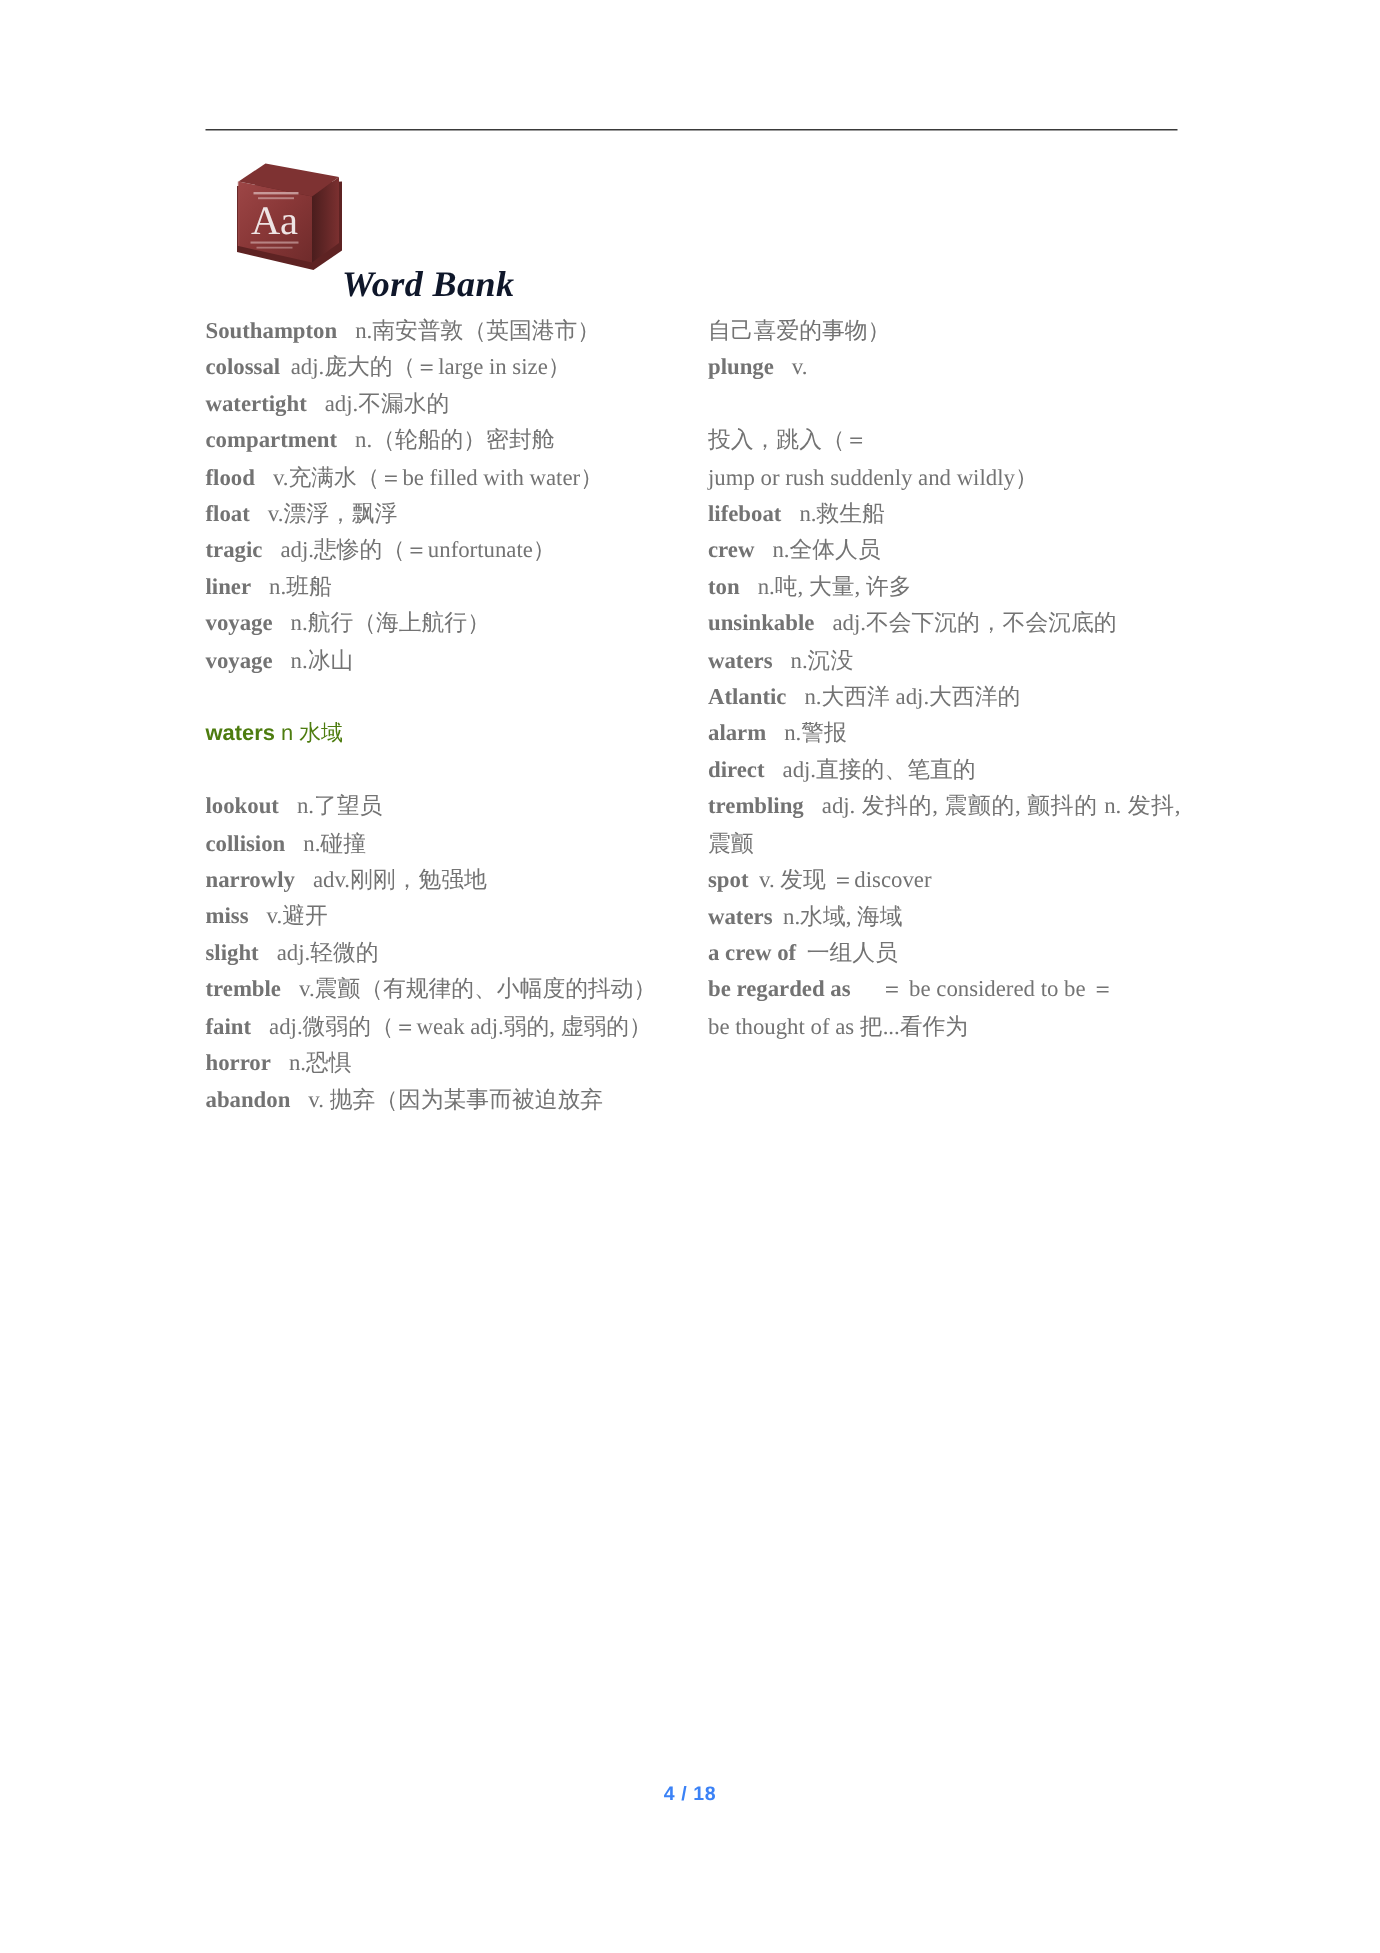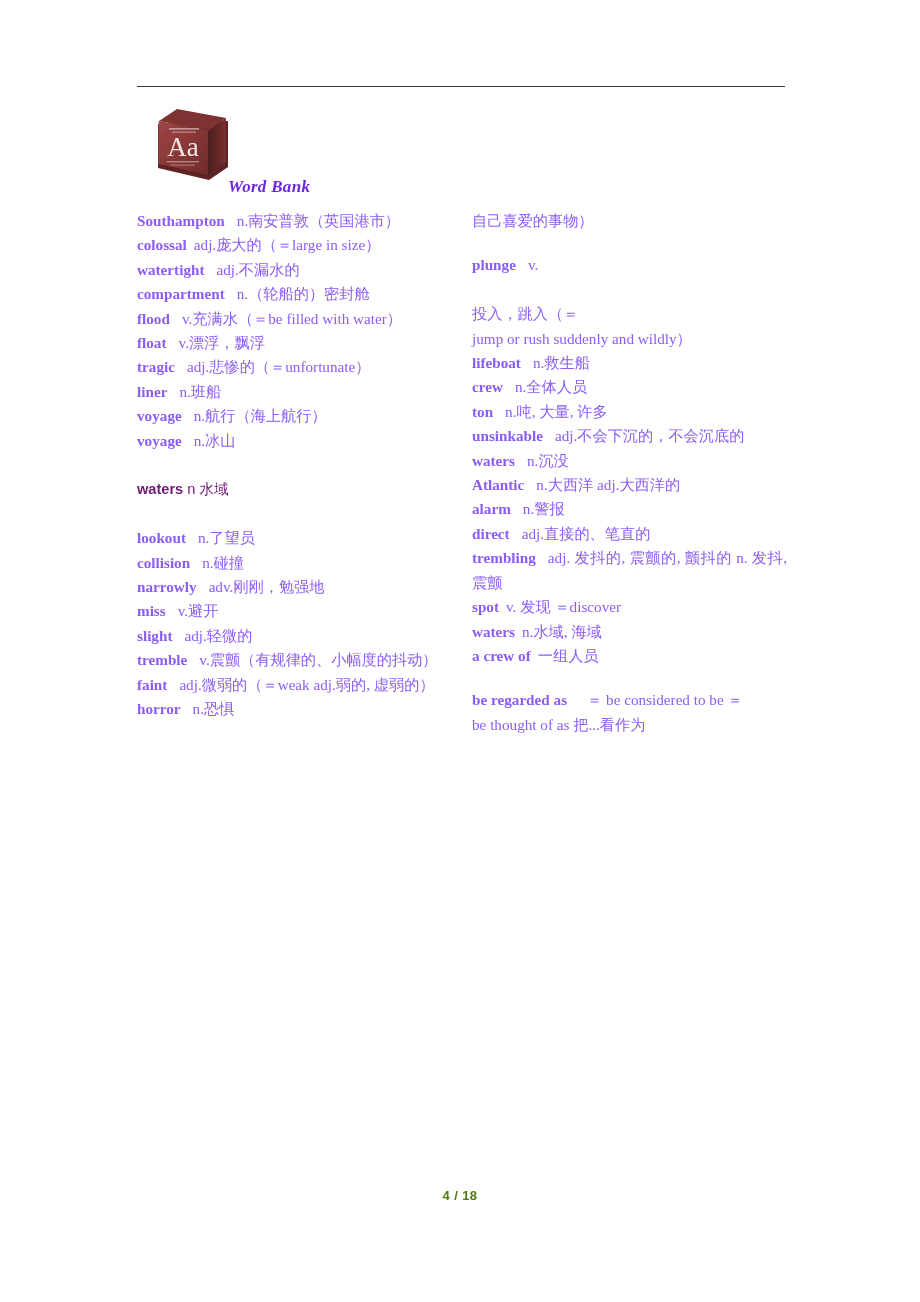--- a/index.html
+++ b/index.html
@@ -53,23 +53,23 @@
   }
   .book-icon svg { display: block; }
 
   .wordbank-title {
     position: absolute;
     left: 91px;
     top: 73px;
     font-family: "Liberation Serif", serif;
     font-weight: bold;
     font-style: italic;
-    font-size: 17px;
+    font-size: 24px;
     letter-spacing: 0.3px;
-    color: #6d28d9;
+    color: #0f172a;
     white-space: nowrap;
   }
 
   
   .columns {
     position: absolute;
     left: 137px;
     top: 209px;
     width: 650px;
   }
@@ -77,70 +77,69 @@
     position: absolute;
     top: 0;
   }
   .col-left  { left: 0px;   width: 302px; }
   .col-right { left: 335px; width: 315px; }
 
   .entry {
     font-family: "Liberation Serif", serif;
     font-size: 15.2px;
     line-height: 24.4px;
-    color: #8b5cf6;
+    color: #737373;
     text-align: justify;
     margin: 0;
     white-space: normal;
   }
   .entry .hw {
     font-weight: bold;
   }
   .entry .gap-s { display: inline-block; width: 7px; }
   .entry .gap-m { display: inline-block; width: 12px; }
   .entry .gap-l { display: inline-block; width: 20px; }
 
   
   .entry.stretch {
     text-align: justify;
-    margin-top: 20px;
   }
   .entry.stretch .fill {
     display: inline-block;
     width: 100%;
     height: 0;
     overflow: hidden;
   }
 
   .spacer-line {
     height: 24.4px;
   }
 
   
   .entry-sans {
     font-family: "Liberation Sans", sans-serif;
     font-size: 14.6px;
     line-height: 24.4px;
     margin: 0;
-    color: #701a75;
+    color: #4d7c0f;
   }
   .entry-sans .hw { font-weight: bold; }
 
   
   .footer {
     position: absolute;
     left: 0;
     top: 1188px;
     width: 920px;
     text-align: center;
     font-family: "Liberation Sans", sans-serif;
     font-weight: bold;
     font-size: 13px;
     letter-spacing: 0.4px;
-    color: #4d7c0f;
+    color: #3b82f6;
   }
 </style>
 </head>
 <body>
 
 <div class="page">
 
   <div class="top-rule"></div>
 
   <div class="header-block">
@@ -249,20 +248,23 @@
       </p>
       <p class="entry">
         <span class="hw">tremble</span><span class="gap-m"></span><span>v.震颤（有规律的、小幅度的抖动）</span>
       </p>
       <p class="entry">
         <span class="hw">faint</span><span class="gap-m"></span><span>adj.微弱的（＝weak    adj.弱的, 虚弱的）</span>
       </p>
       <p class="entry">
         <span class="hw">horror</span><span class="gap-m"></span><span>n.恐惧</span>
       </p>
+      <p class="entry">
+        <span class="hw">abandon</span><span class="gap-m"></span><span>v. 抛弃（因为某事而被迫放弃</span>
+      </p>
 
     </div>
 
     <div class="col col-right">
 
       <p class="entry">
         <span>自己喜爱的事物）</span>
       </p>
 
       <p class="entry stretch">

